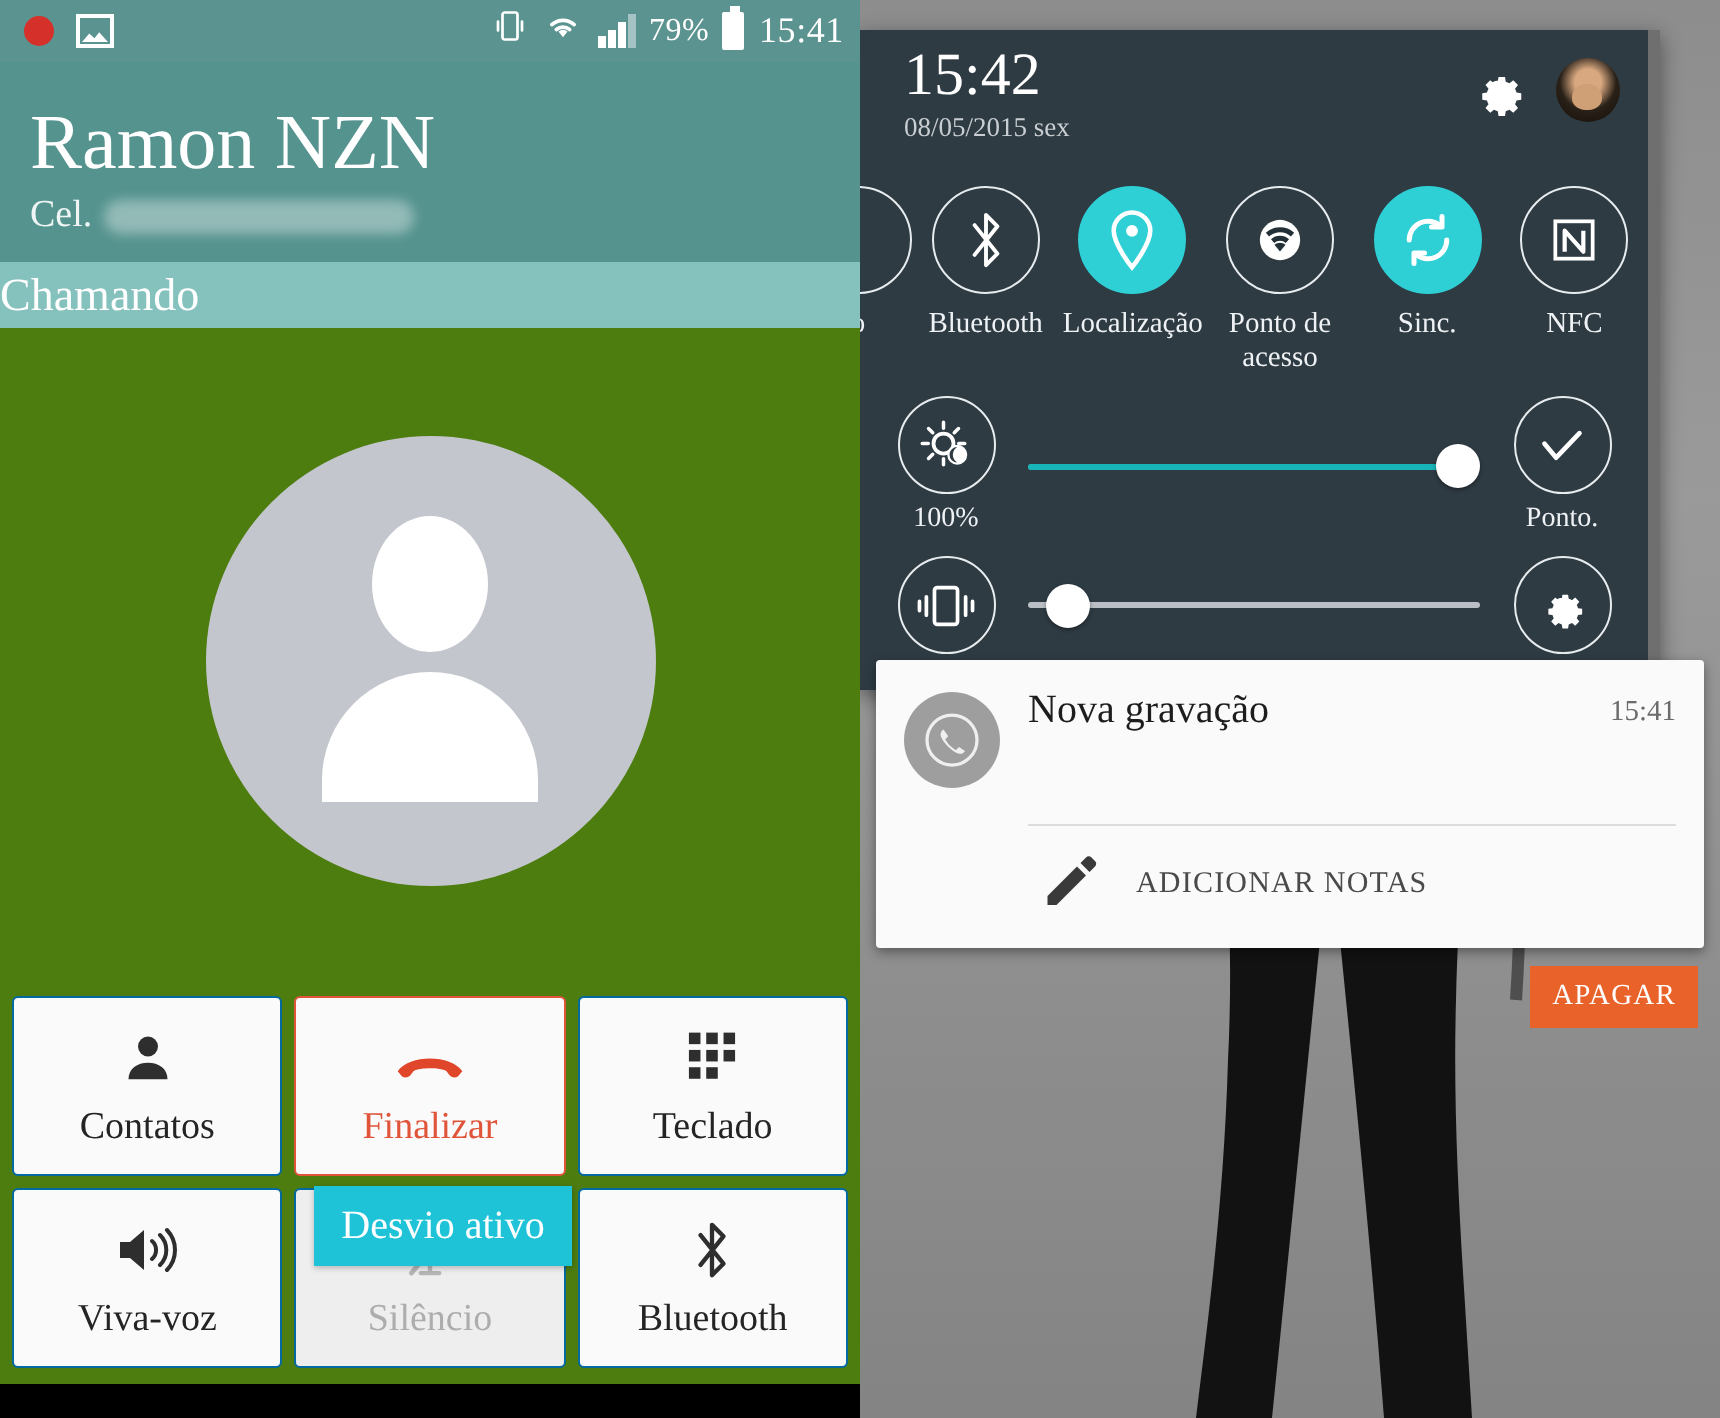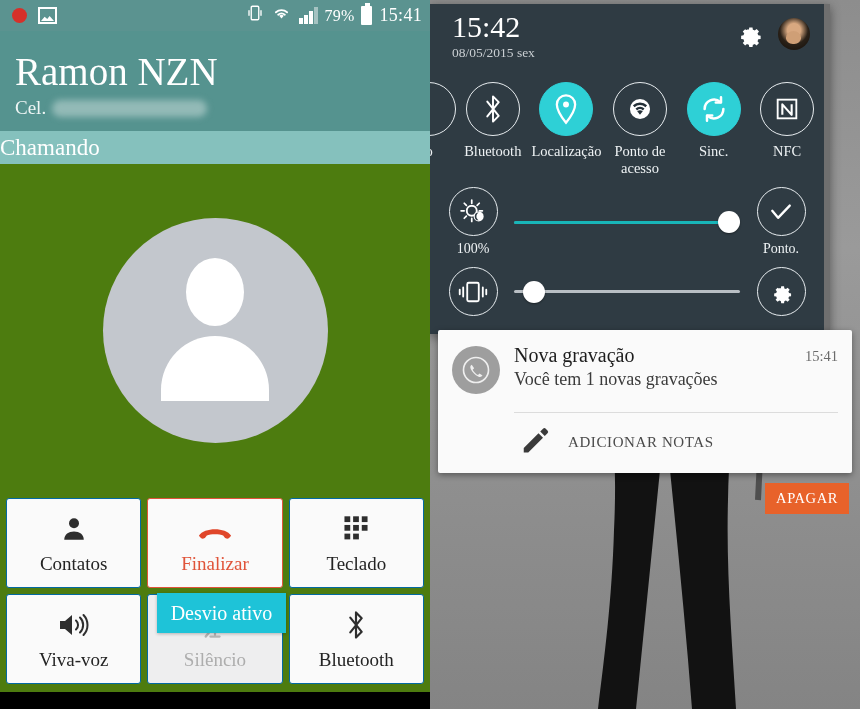--- a/index.html
+++ b/index.html
@@ -61,21 +61,21 @@
   .toast { position:absolute; left:157px; top:593px; width:129px; height:40px; background:#1ec3d8;
     display:flex; align-items:center; justify-content:center; box-shadow:0 1px 3px rgba(0,0,0,.25); }
   .toast span { color:#ffffff; font-size:20px; }
 
   
   .shade { position:relative; width:430px; height:709px; overflow:hidden;
     background:linear-gradient(180deg,#8d8d8d 0%,#9a9a9a 35%,#848484 100%); }
   .wallpaper { position:absolute; inset:0; }
   .wp-legs { position:absolute; left:110px; top:300px; width:260px; height:409px; }
 
-  .shade-panel { position:absolute; left:0; top:4px; width:400px; background:#2f3b43;
+  .shade-panel { position:absolute; left:0; top:15px; width:400px; background:#2f3b43;
     border-right:6px solid #6f6f6f; box-shadow:0 3px 10px rgba(0,0,0,.45); }
   .shade-head { display:flex; align-items:flex-start; padding:6px 14px 9px 22px; }
   .sh-time { color:#ffffff; font-size:30px; line-height:34px; }
   .sh-date { color:#c9ced2; font-size:13.5px; margin-top:1px; }
   .sh-head-right { margin-left:auto; display:flex; align-items:center; gap:14px; padding-top:8px; }
   .gear-btn { width:30px; height:30px; }
   .sh-avatar { width:32px; height:32px; border-radius:50%; overflow:hidden;
     background:radial-gradient(circle at 50% 38%, #d8a880 0 26%, #2a2118 55%, #120d08 100%); position:relative; }
   .sh-avatar::after { content:""; position:absolute; left:8px; top:13px; width:15px; height:13px;
     border-radius:50% 50% 45% 45%; background:#cf9f76; }
@@ -396,21 +396,20 @@
     <div class="notif-card">
       <div class="nc-main">
         <div class="nc-icon">
           <svg width="30" height="30" viewBox="0 0 24 24">
               <circle cx="12" cy="12" r="10" fill="none" stroke="#efefef" stroke-width="1.3"></circle>
               <path d="M8.6 7.8c-1.2.8-1.5 2-.7 3.5 1.2 2.3 3.5 4.6 5.8 5.8 1.5.8 2.7.5 3.5-.7l-2.4-1.6-1.2 1.2c-1.6-.8-3.5-2.7-4.3-4.3l1.2-1.2z" fill="#efefef"></path>
             </svg>
         </div>
         <div class="nc-body">
           <div class="nc-title">Nova gravação</div>
-          <div class="nc-text">Você tem 1 novas gravações</div>
         </div>
         <div class="nc-time">15:41</div>
       </div>
       <div class="nc-div"></div>
       <div class="nc-action">
         <span>
           <svg width="30" height="30" viewBox="0 0 24 24">
               <path d="M3 18.4L14.8 6.6l3.6 3.6L6.6 22H3z" fill="#3a3a3a"></path>
               <path d="M16.2 5.2l2.2-2.2a1.5 1.5 0 012.2 0l1.4 1.4a1.5 1.5 0 010 2.2l-2.2 2.2z" fill="#3a3a3a"></path>
             </svg>

